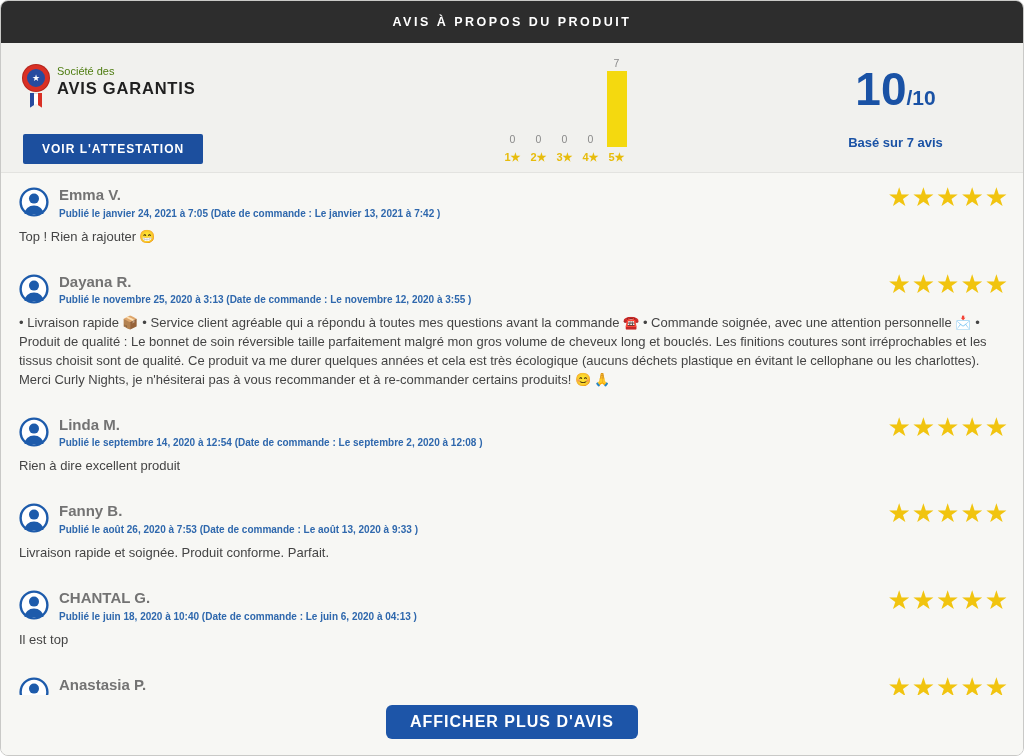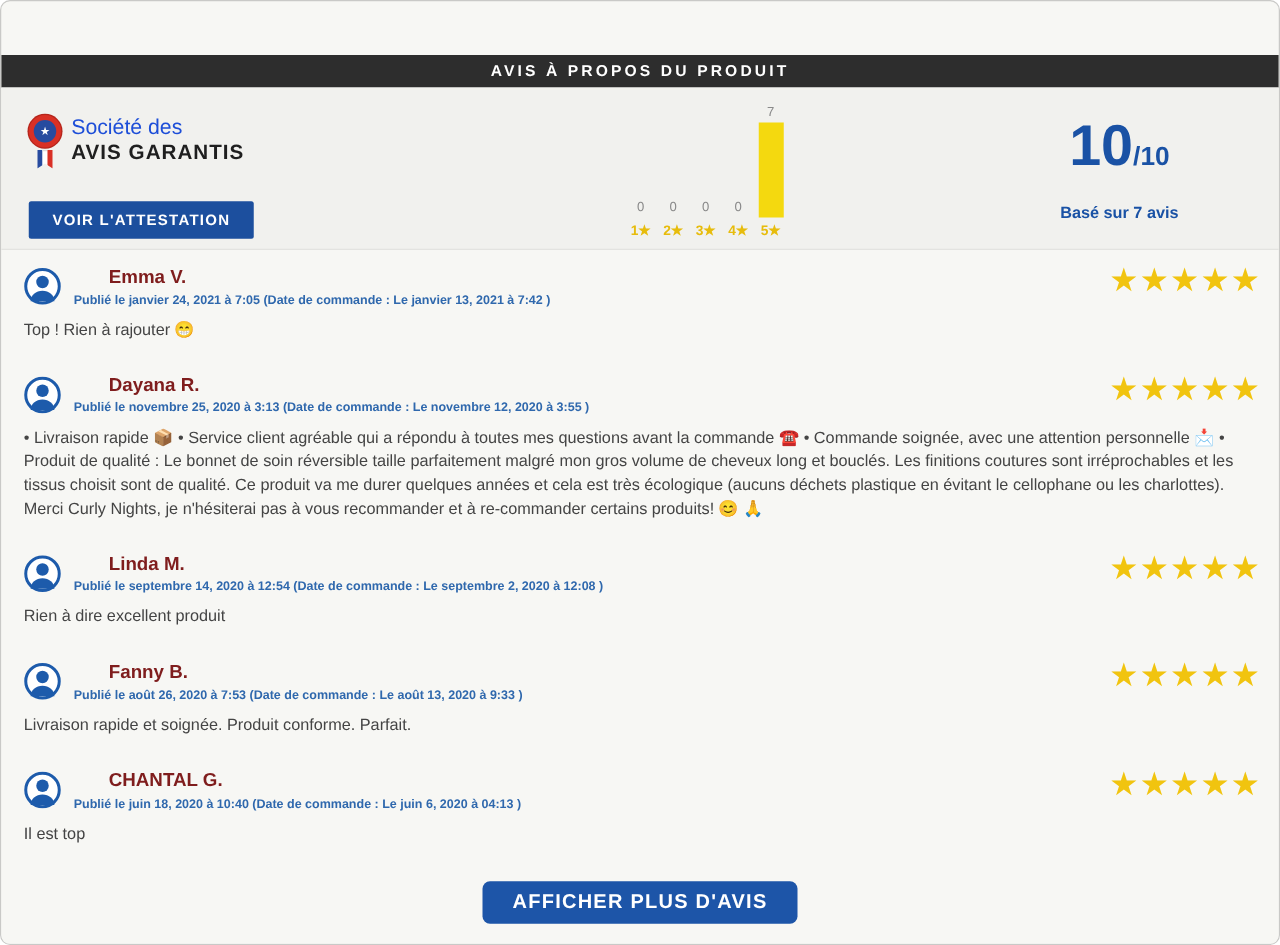--- a/index.html
+++ b/index.html
@@ -1,32 +1,32 @@
 <!DOCTYPE html>
 <html><head>
 <meta charset="utf-8">
 <style>
   html,body{margin:0;padding:0;background:#ffffff;font-family:"Liberation Sans",sans-serif;}
   .widget{width:1024px;height:756px;box-sizing:border-box;border:1px solid #c9c9c7;border-radius:8px;overflow:hidden;background:#f7f7f4;display:flex;flex-direction:column;}
   
-  .hdr{background:#2d2d2d;height:26px;display:flex;align-items:center;justify-content:center;flex:0 0 auto;margin-top:43px;}
+  .hdr{background:#2d2d2d;height:42px;display:flex;align-items:center;justify-content:center;flex:0 0 auto;}
   .hdr-title{color:#fff;font-size:12.5px;font-weight:bold;letter-spacing:2.5px;}
   
   .summary{background:#f1f1ee;border-bottom:1px solid #e3e3e0;height:129px;display:flex;align-items:stretch;flex:0 0 auto;}
   .sum-left{flex:0 0 320px;padding:22px 0 0 22px;box-sizing:border-box;}
   .logo{display:flex;align-items:flex-start;}
   .logo-badge{display:flex;flex-direction:column;align-items:center;margin-right:8px;}
   .medal{width:18px;height:18px;border-radius:50%;background:#274b9f;border:4px solid #d93025;box-shadow:0 0 0 1px #b5251b;display:flex;align-items:center;justify-content:center;}
   .medal .star{color:#ffffff;font-size:9px;line-height:1;}
   .ribbon{margin-top:2px;width:13px;height:15px;display:flex;clip-path:polygon(0 0,100% 0,100% 100%,50% 72%,0 100%);}
   .ribbon i{flex:1;}
   .ribbon .rb-b{background:#274b9f;}
   .ribbon .rb-w{background:#ffffff;border-top:1px solid #ddd;}
   .ribbon .rb-r{background:#d93025;}
-  .logo-l1{color:#1d4ed8;font-size:17px;line-height:1.2;}
+  .logo-l1{color:#4d7c0f;font-size:11px;line-height:1.2;}
   .logo-l2{color:#1f1f1f;font-size:16.5px;font-weight:bold;letter-spacing:0.8px;line-height:1.3;}
   .att-btn{margin-top:26px;background:#1c4f9e;color:#fff;border:none;font-family:inherit;font-size:12px;font-weight:bold;letter-spacing:1px;padding:8px 19px;border-radius:2px;cursor:pointer;}
   
   .chart-wrap{flex:1;display:flex;align-items:flex-end;justify-content:center;}
   .chart{display:flex;align-items:flex-end;padding-bottom:8px;}
   .ccol{width:26px;height:112px;display:flex;flex-direction:column;align-items:center;justify-content:flex-end;}
   .cval{color:#8a8a8a;font-size:10.5px;margin-bottom:2px;}
   .cbar{width:20px;background:#f4d90f;}
   .ccat{color:#e7bc0c;font-size:11px;font-weight:bold;margin-top:4px;white-space:nowrap;}
   
@@ -34,21 +34,21 @@
   .score-main{color:#1a52a5;font-weight:bold;line-height:1;}
   .score-val{font-size:46px;}
   .score-max{font-size:21px;}
   .score-sub{color:#1a52a5;font-size:13px;font-weight:bold;margin-top:23px;}
   
   .reviews{flex:1;overflow:hidden;background:#f7f7f4;}
   .review{padding:13px 14px 13px 18px;}
   .review-head{display:flex;align-items:flex-start;}
   .avatar{flex:0 0 30px;height:30px;margin-right:10px;margin-top:1px;}
   .who{flex:1;min-width:0;}
-  .name{color:#7f1d1d;font-size:15px;font-weight:bold;line-height:1.25;margin-left:28px;}
+  .name{color:#737373;font-size:15px;font-weight:bold;line-height:1.25;}
   .date{color:#2f68ad;font-size:10px;font-weight:bold;margin-top:3px;}
   .stars{flex:0 0 auto;color:#f1c40f;font-size:26px;line-height:22px;letter-spacing:1px;white-space:nowrap;}
   .rtext{color:#444;font-size:13px;line-height:1.45;margin-top:9px;white-space:pre-line;}
   
   .footer{flex:0 0 auto;padding:10px 0 16px 0;display:flex;justify-content:center;background:#f7f7f4;}
   .more-btn{background:#1d55a8;color:#fff;border:none;font-family:inherit;font-size:16px;font-weight:bold;letter-spacing:1px;padding:8px 24px;border-radius:6px;cursor:pointer;}
 </style>
 </head>
 <body>
 

